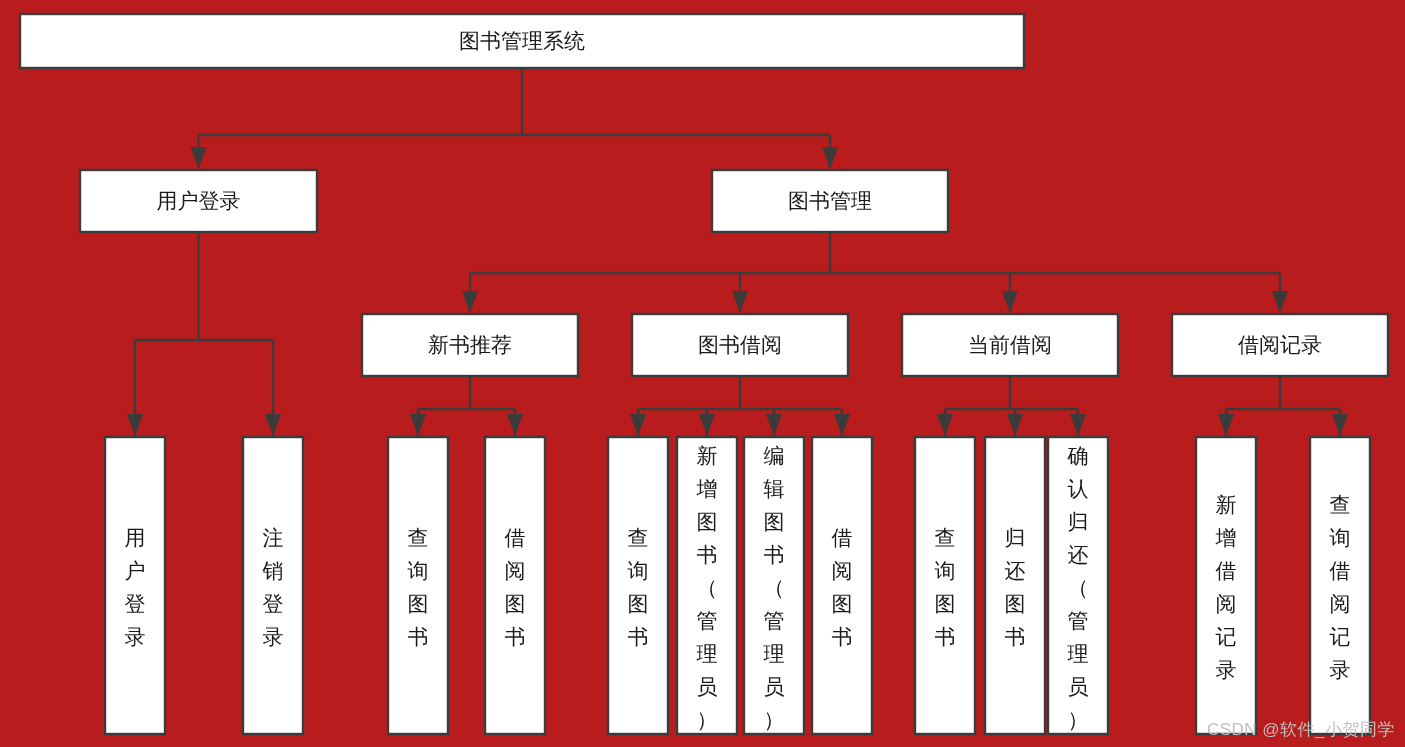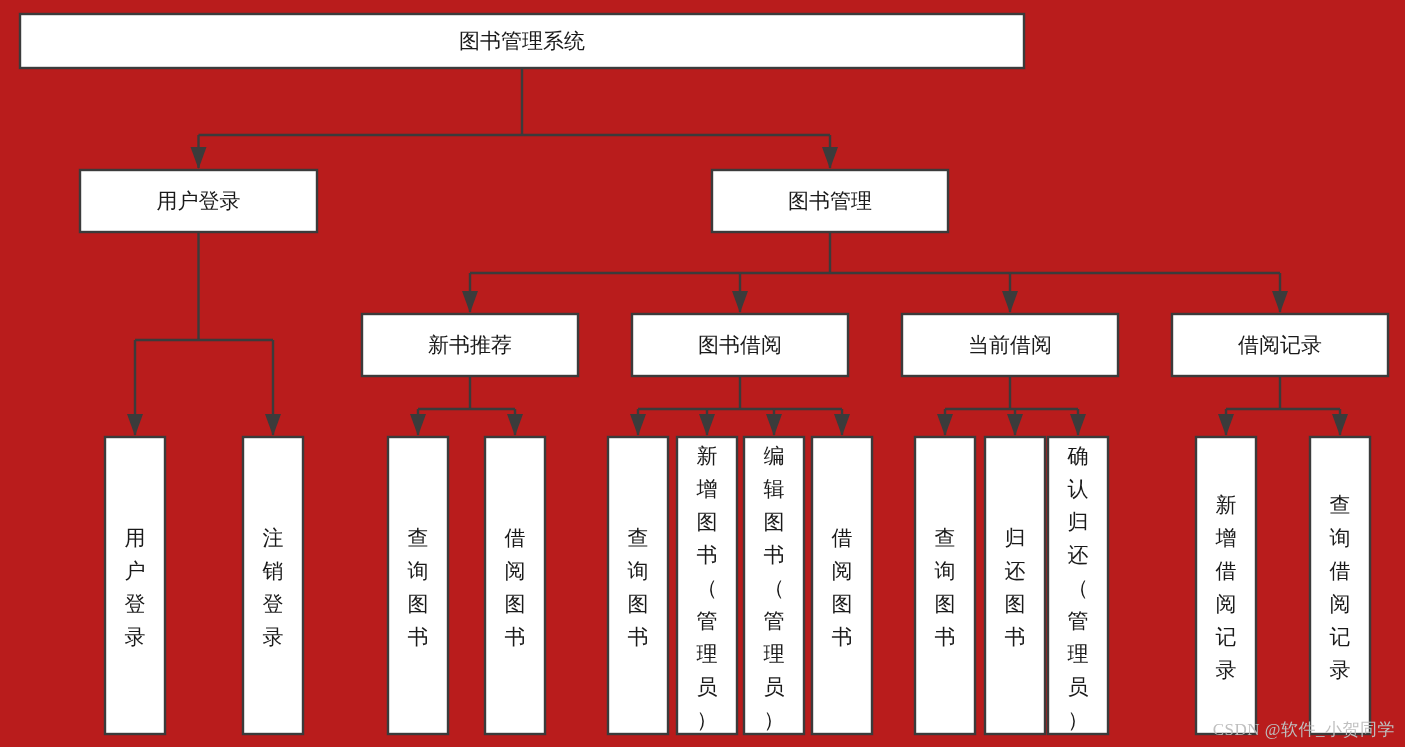--- a/index.html
+++ b/index.html
@@ -51,21 +51,21 @@
     font-family: "DejaVu Sans", "Liberation Sans", sans-serif;
     font-size: 21px;
     text-anchor: middle;
   }
   .watermark {
     position: absolute;
     right: 10px;
     bottom: 6px;
     color: #bfbfbf;
     font-size: 17px;
-    font-family: Liberation Serif, serif;
+    font-family: Liberation Sans, sans-serif;
     letter-spacing: 0.5px;
     white-space: nowrap;
     user-select: none;
   }
 </style>
 </head>
 <body>
 
 <div id="diagram-root">
 

